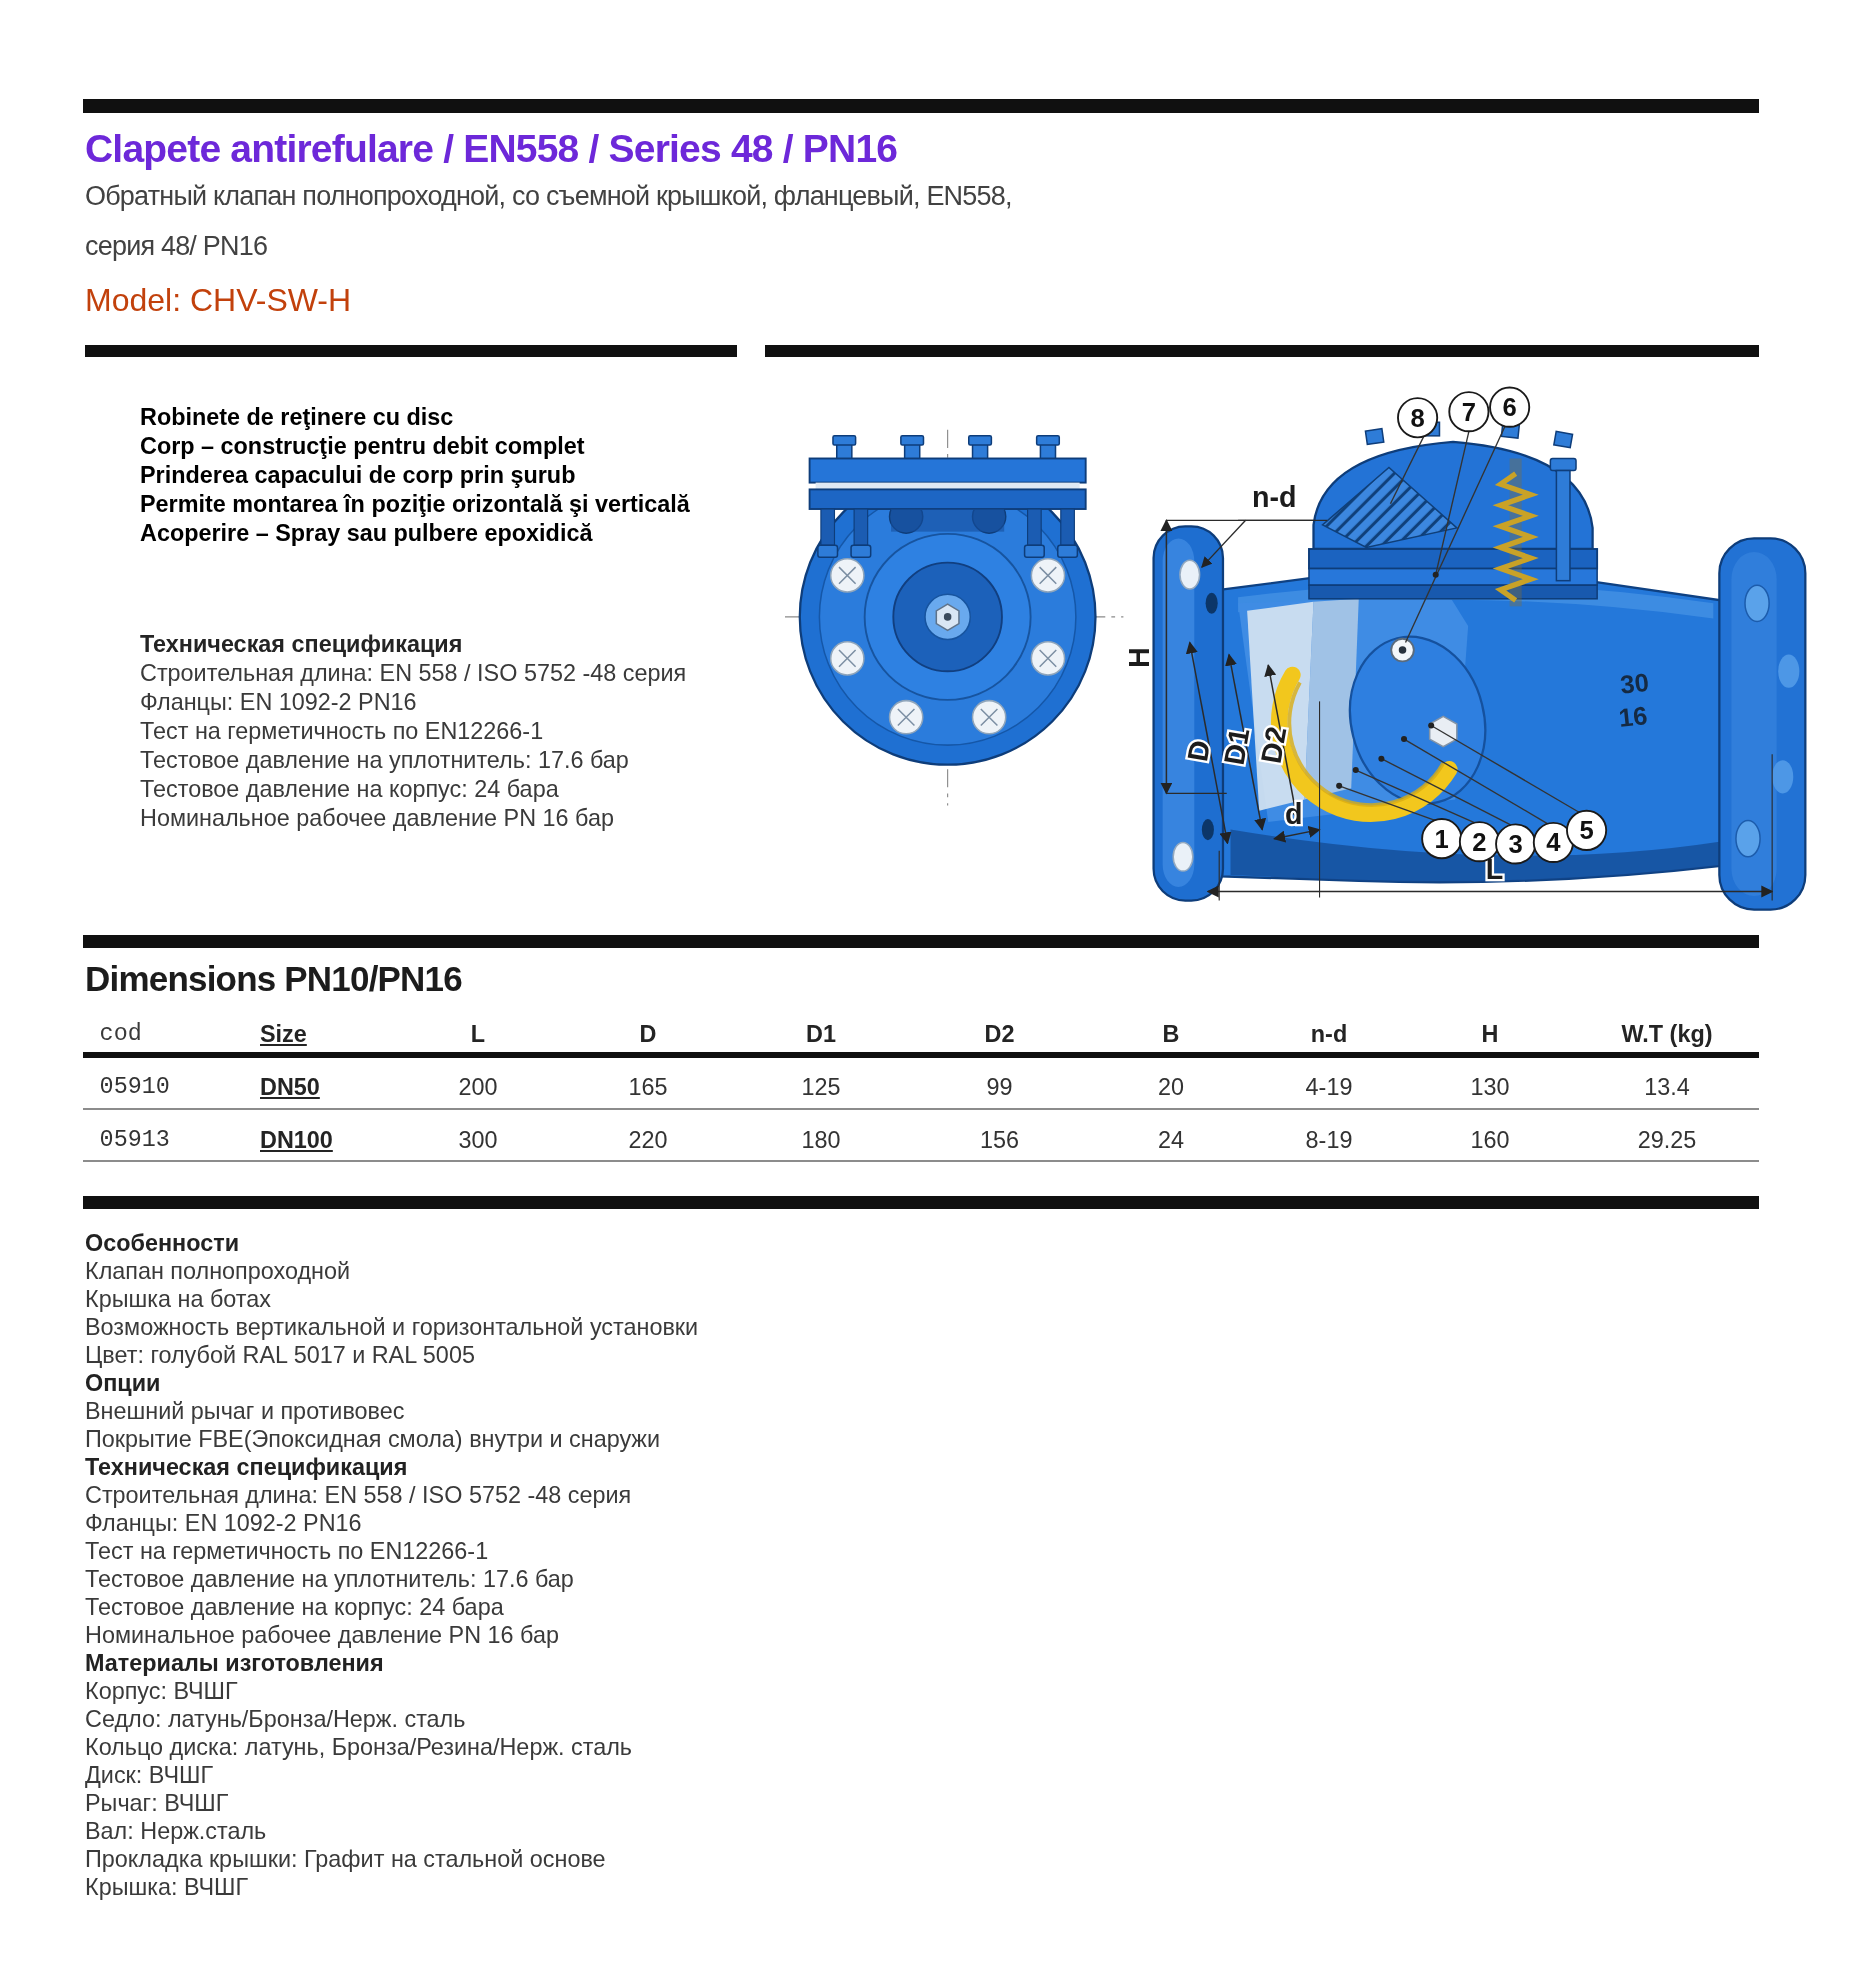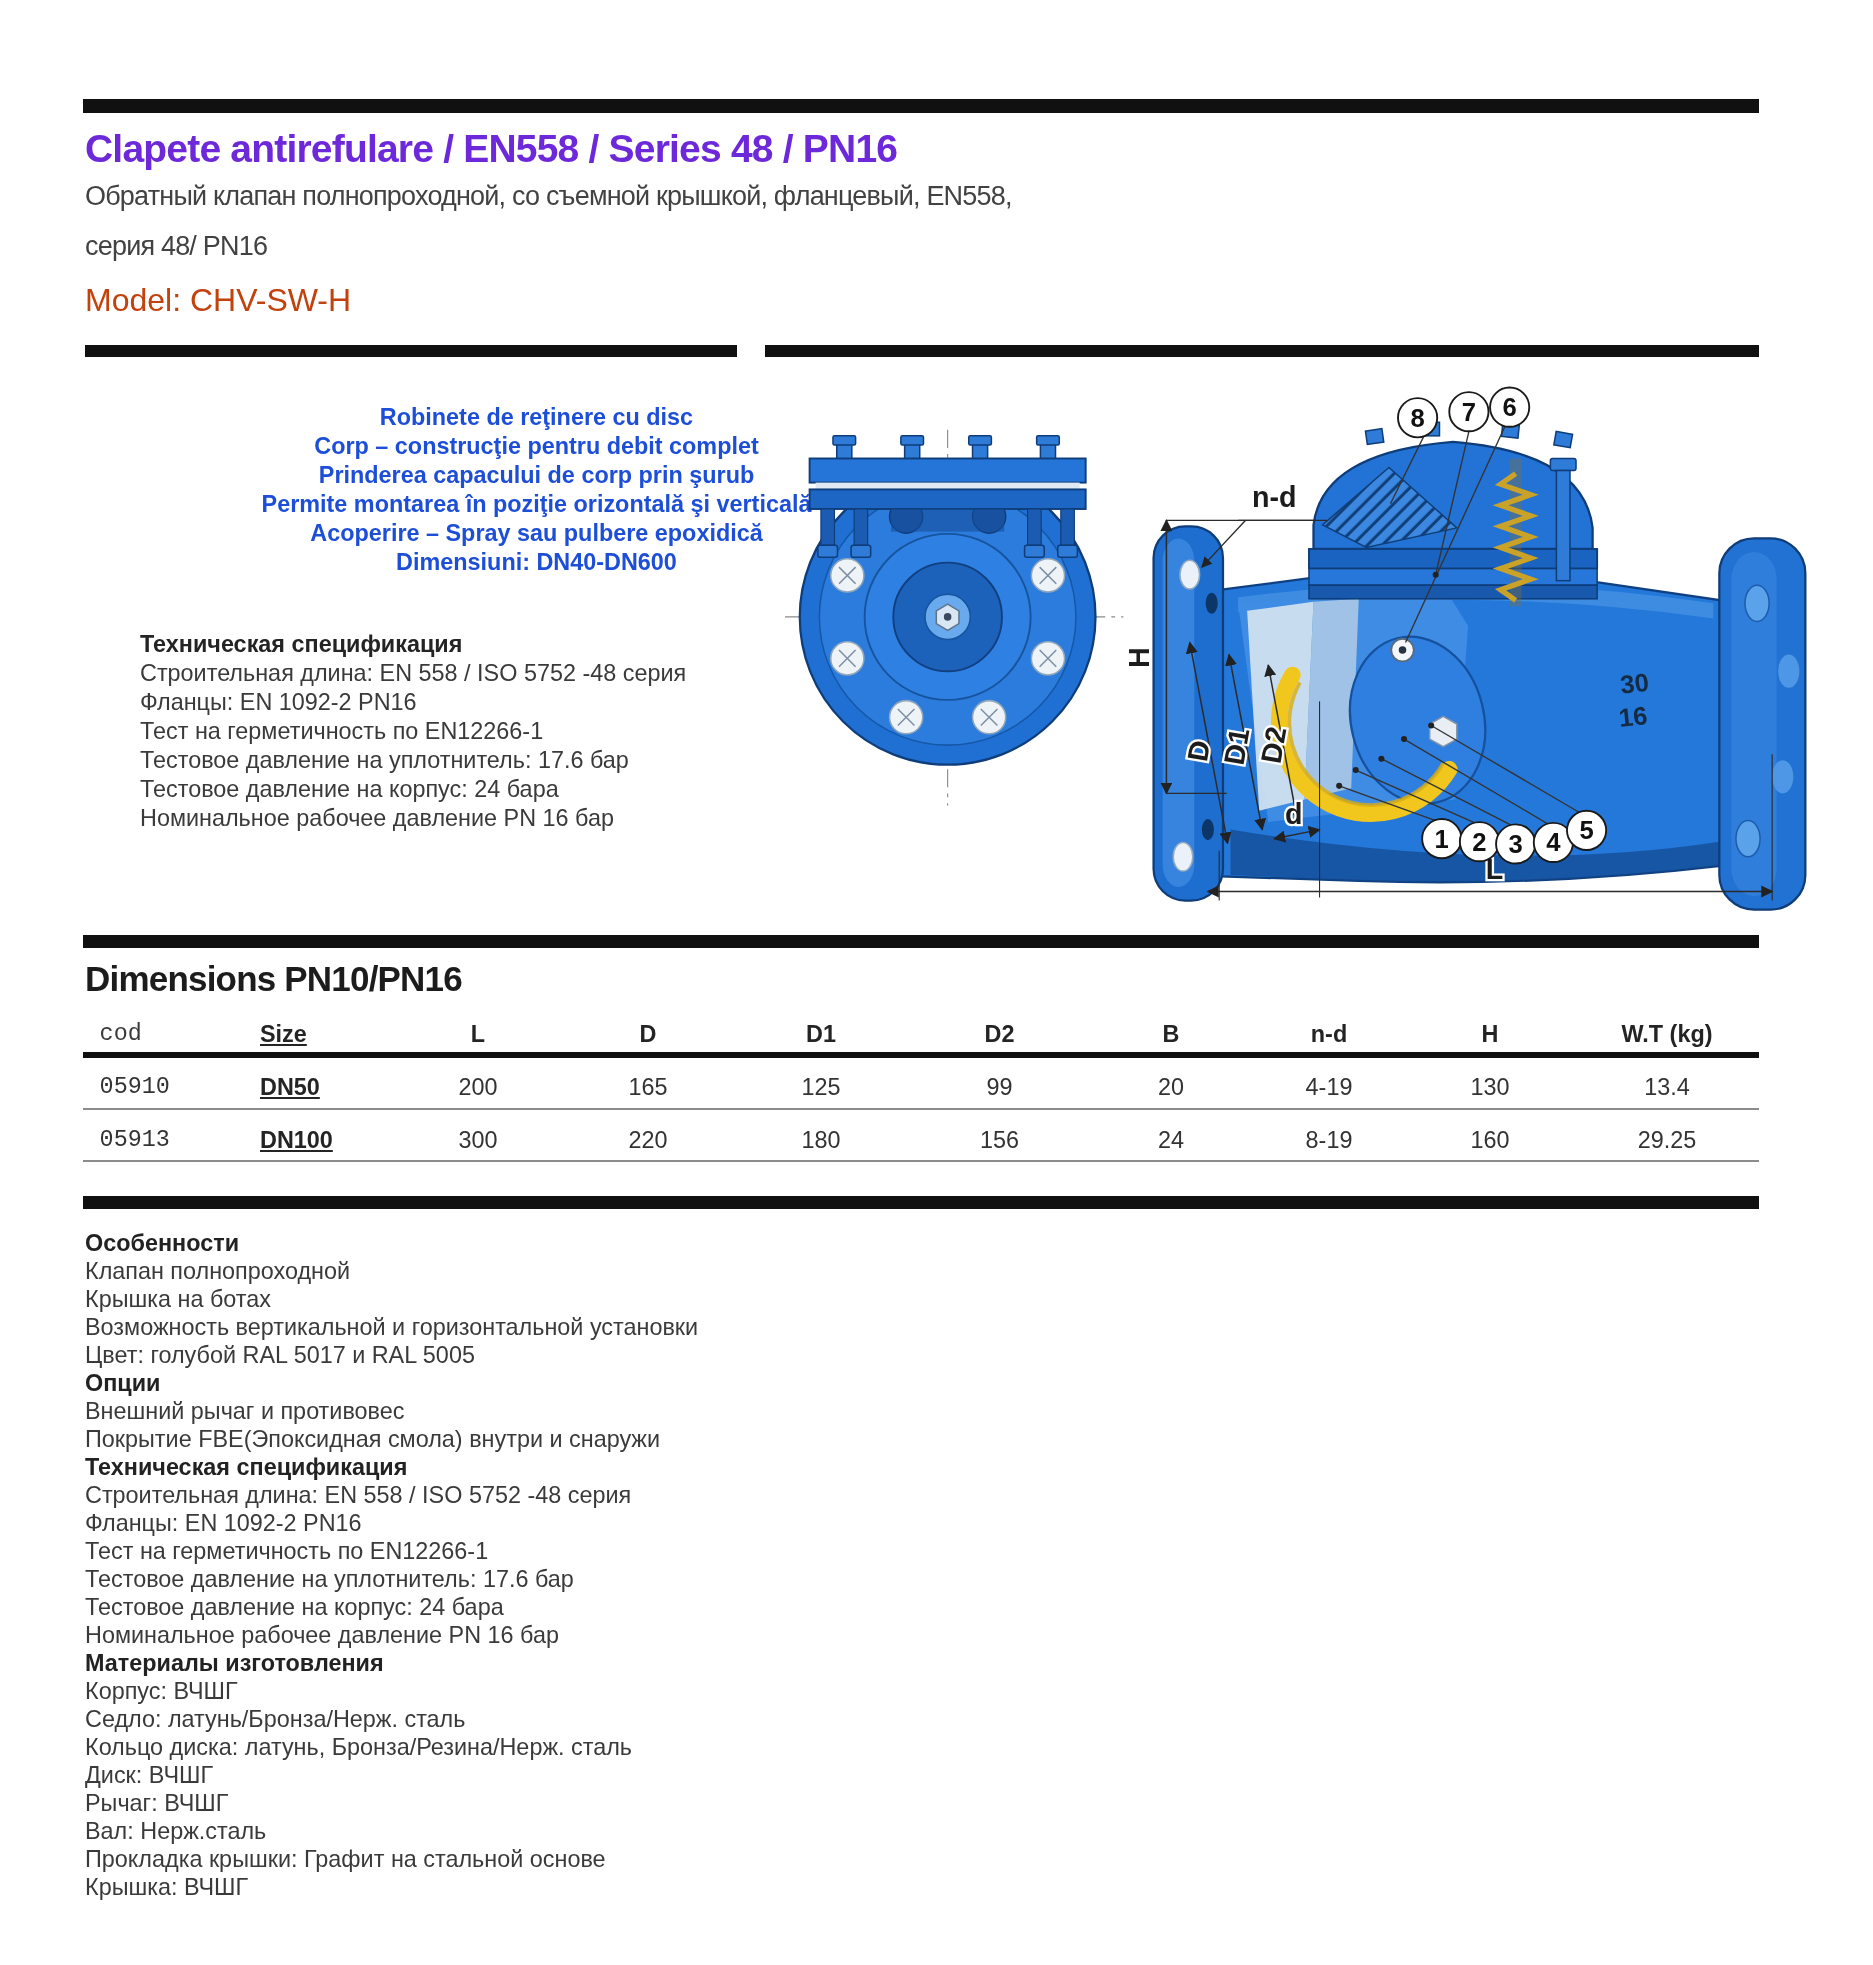--- a/index.html
+++ b/index.html
@@ -4,21 +4,21 @@
 <style>
   html,body{margin:0;padding:0;background:#ffffff;}
   .page{position:relative;width:1874px;height:1965px;background:#fff;overflow:hidden;
         font-family:"Liberation Sans","DejaVu Sans",sans-serif;color:#383838;}
   .abs{position:absolute;}
   .bar{position:absolute;background:#101010;}
   .rule{position:absolute;background:#8c8c8c;}
   .title{left:85px;top:127px;width:1676px;font-size:39px;font-weight:bold;color:#6d28d9;letter-spacing:-0.8px;}
   .sub{left:85px;width:1736px;font-size:27px;color:#424242;letter-spacing:-0.8px;}
   .model{left:85px;top:282px;font-size:32px;color:#c2410c;}
-  .roblock{left:140px;top:403px;width:793px;font-size:23.4px;line-height:29px;font-weight:bold;color:#1d4ed8;text-align:center;}
+  .roblock{left:140px;top:403px;width:793px;font-size:23.4px;line-height:29px;font-weight:bold;color:#000000;}
   .tsblock{left:140px;top:630px;width:793px;font-size:23.4px;line-height:29px;color:#3a3a3a;}
   .tsblock .bh{font-weight:bold;color:#242424;}
   .dimhead{left:85px;top:959px;font-size:35px;font-weight:bold;color:#1c1c1c;letter-spacing:-0.8px;}
   .trow{position:absolute;left:83px;width:1676px;display:grid;
         grid-template-columns:159px 151px 170px 170px 176px 181px 162px 154px 168px 186px;
         font-size:23.4px;color:#333;}
   .trow span{text-align:center;}
   .trow .c0{text-align:left;padding-left:16.6px;font-family:Liberation Mono, monospace;}
   .trow .c1{text-align:left;padding-left:18px;text-decoration:underline;}
   .thead{top:1018px;height:33px;line-height:33px;font-weight:bold;color:#242424;}
@@ -46,21 +46,20 @@
 
   <div class="bar" style="left:85px;top:345px;width:652px;height:12px;"></div>
   <div class="bar" style="left:765px;top:345px;width:994px;height:12px;"></div>
 
   <div class="abs roblock">
     <div>Robinete de reţinere cu disc</div>
     <div>Corp – construcţie pentru debit complet</div>
     <div>Prinderea capacului de corp prin şurub</div>
     <div>Permite montarea în poziţie orizontală şi verticală</div>
     <div>Acoperire – Spray sau pulbere epoxidică</div>
-    <div>Dimensiuni: DN40-DN600</div>
   </div>
 
   <div class="abs tsblock">
     <div class="bh">Техническая спецификация</div>
     <div>Строительная длина: EN 558 / ISO 5752 -48 серия</div>
     <div>Фланцы: EN 1092-2 PN16</div>
     <div>Тест на герметичность по EN12266-1</div>
     <div>Тестовое давление на уплотнитель: 17.6 бар</div>
     <div>Тестовое давление на корпус: 24 бара</div>
     <div>Номинальное рабочее давление PN 16 бар</div>

